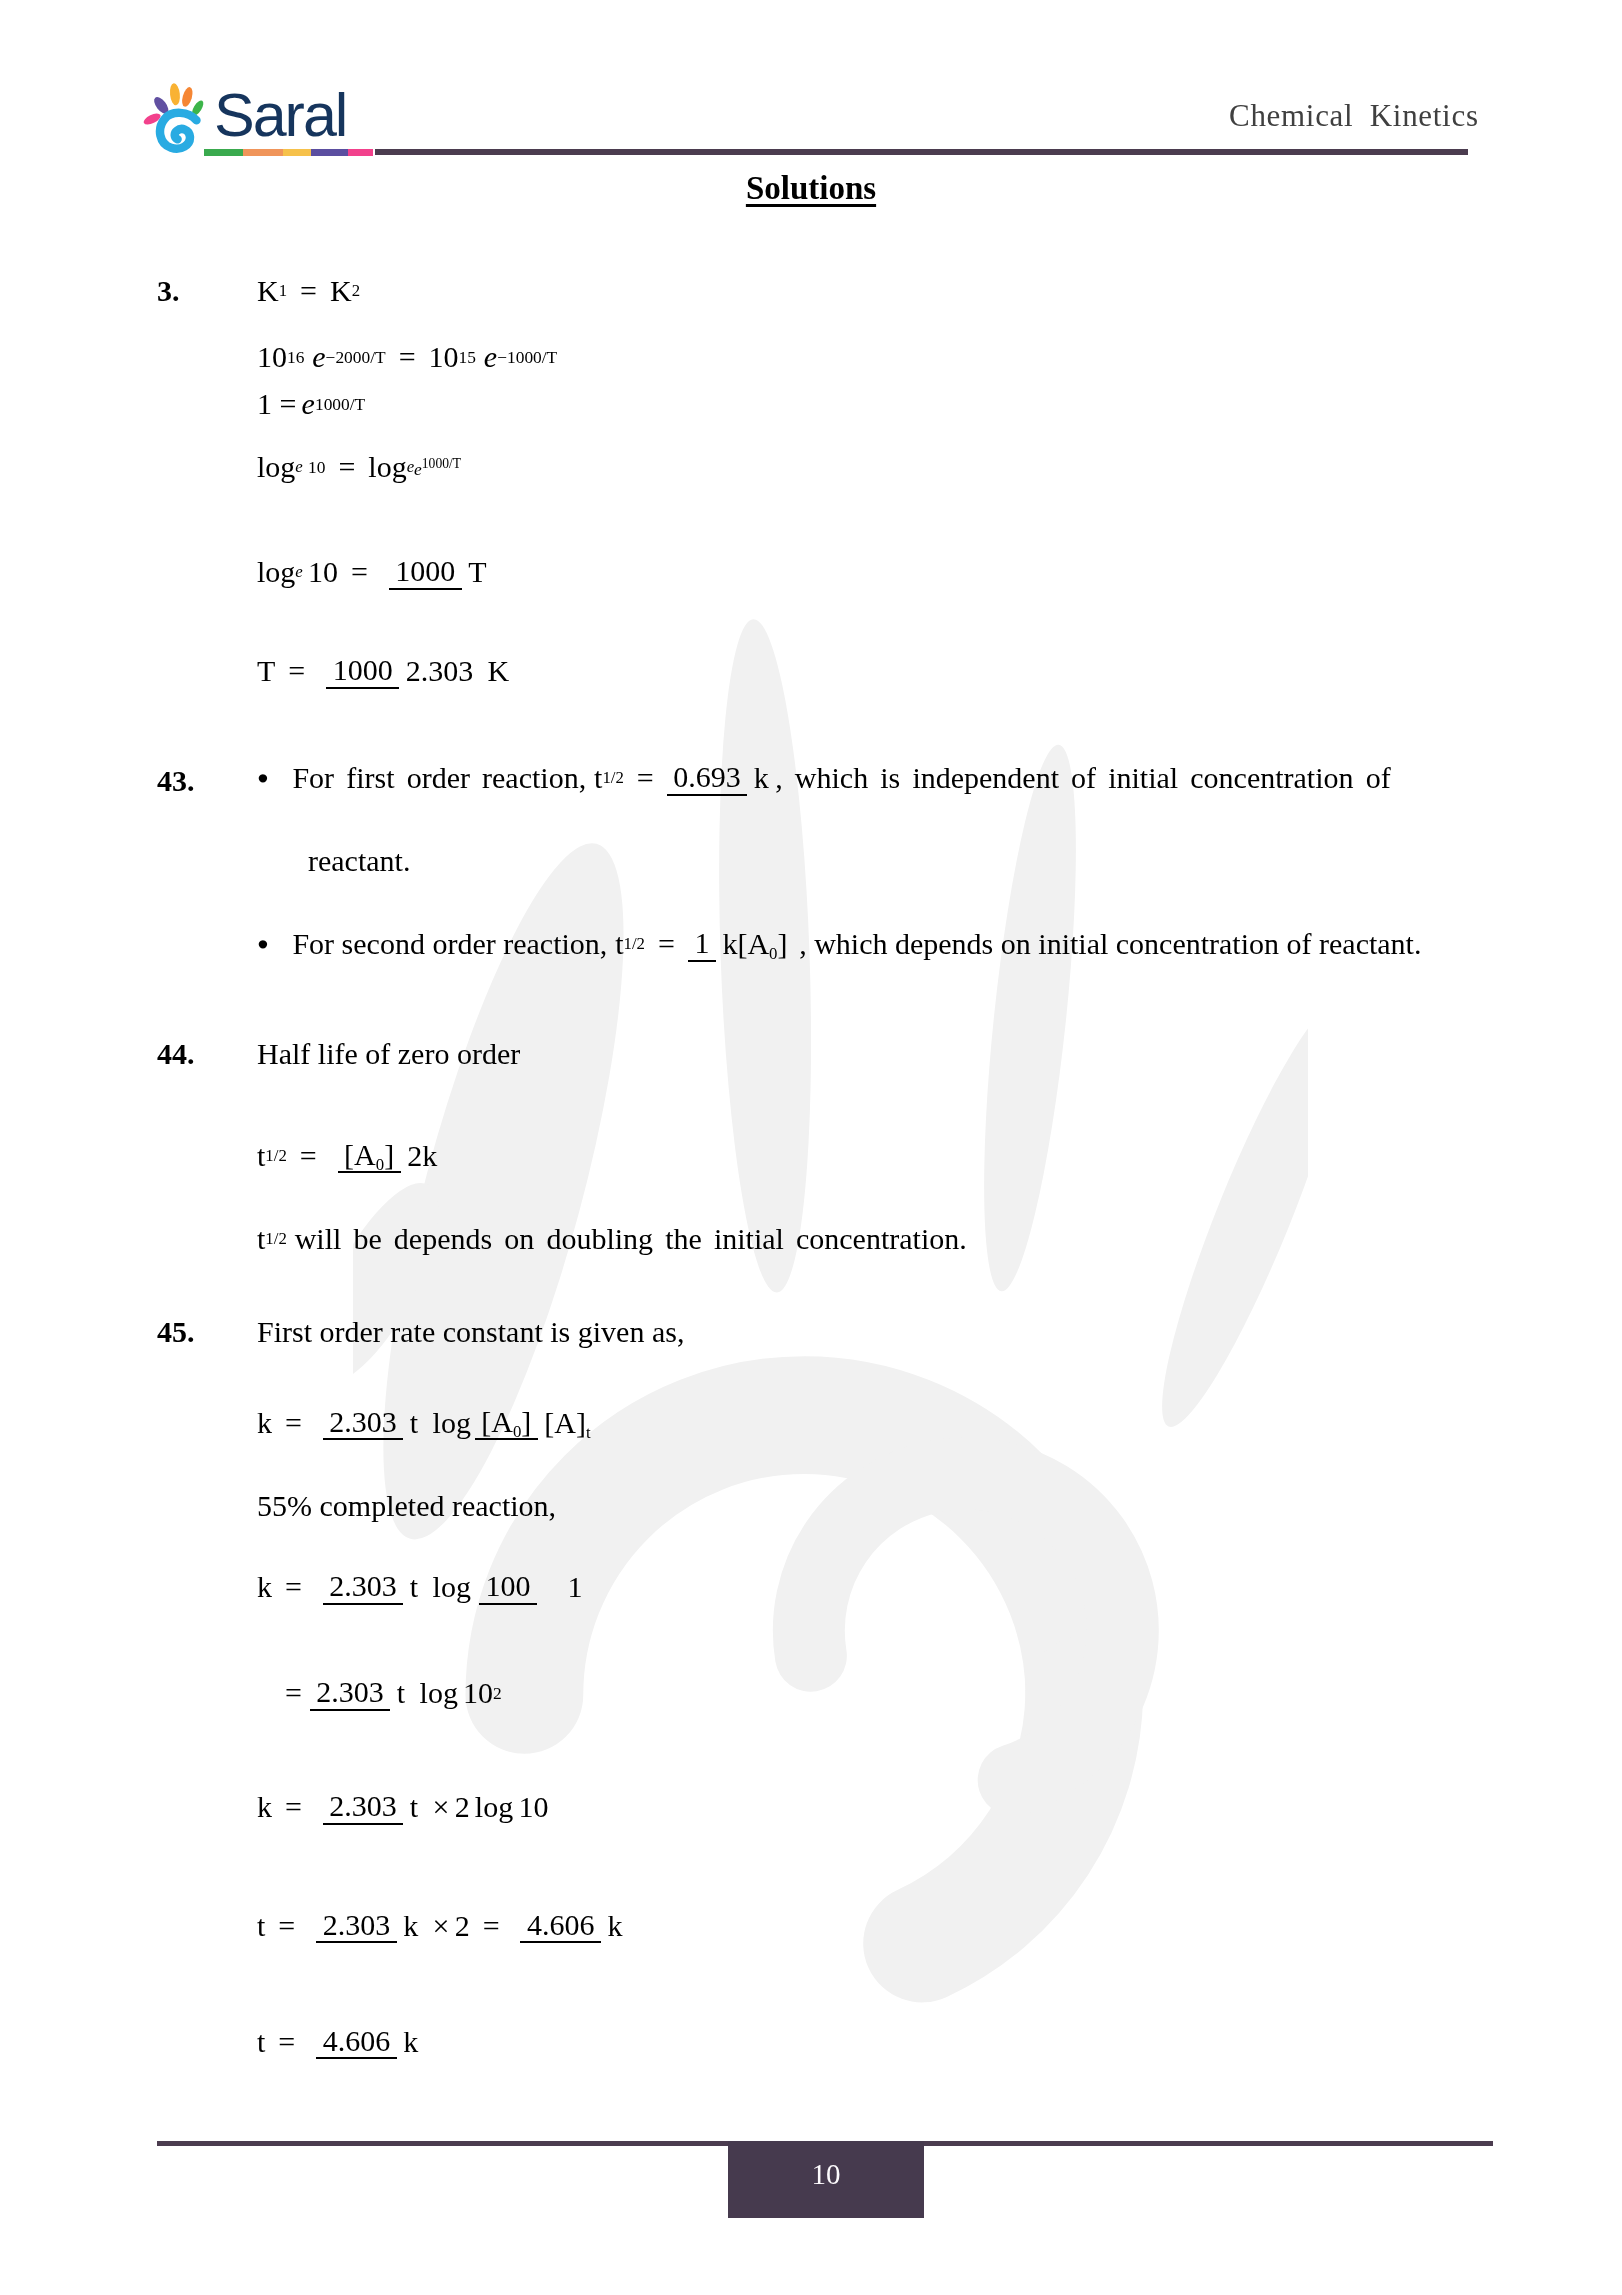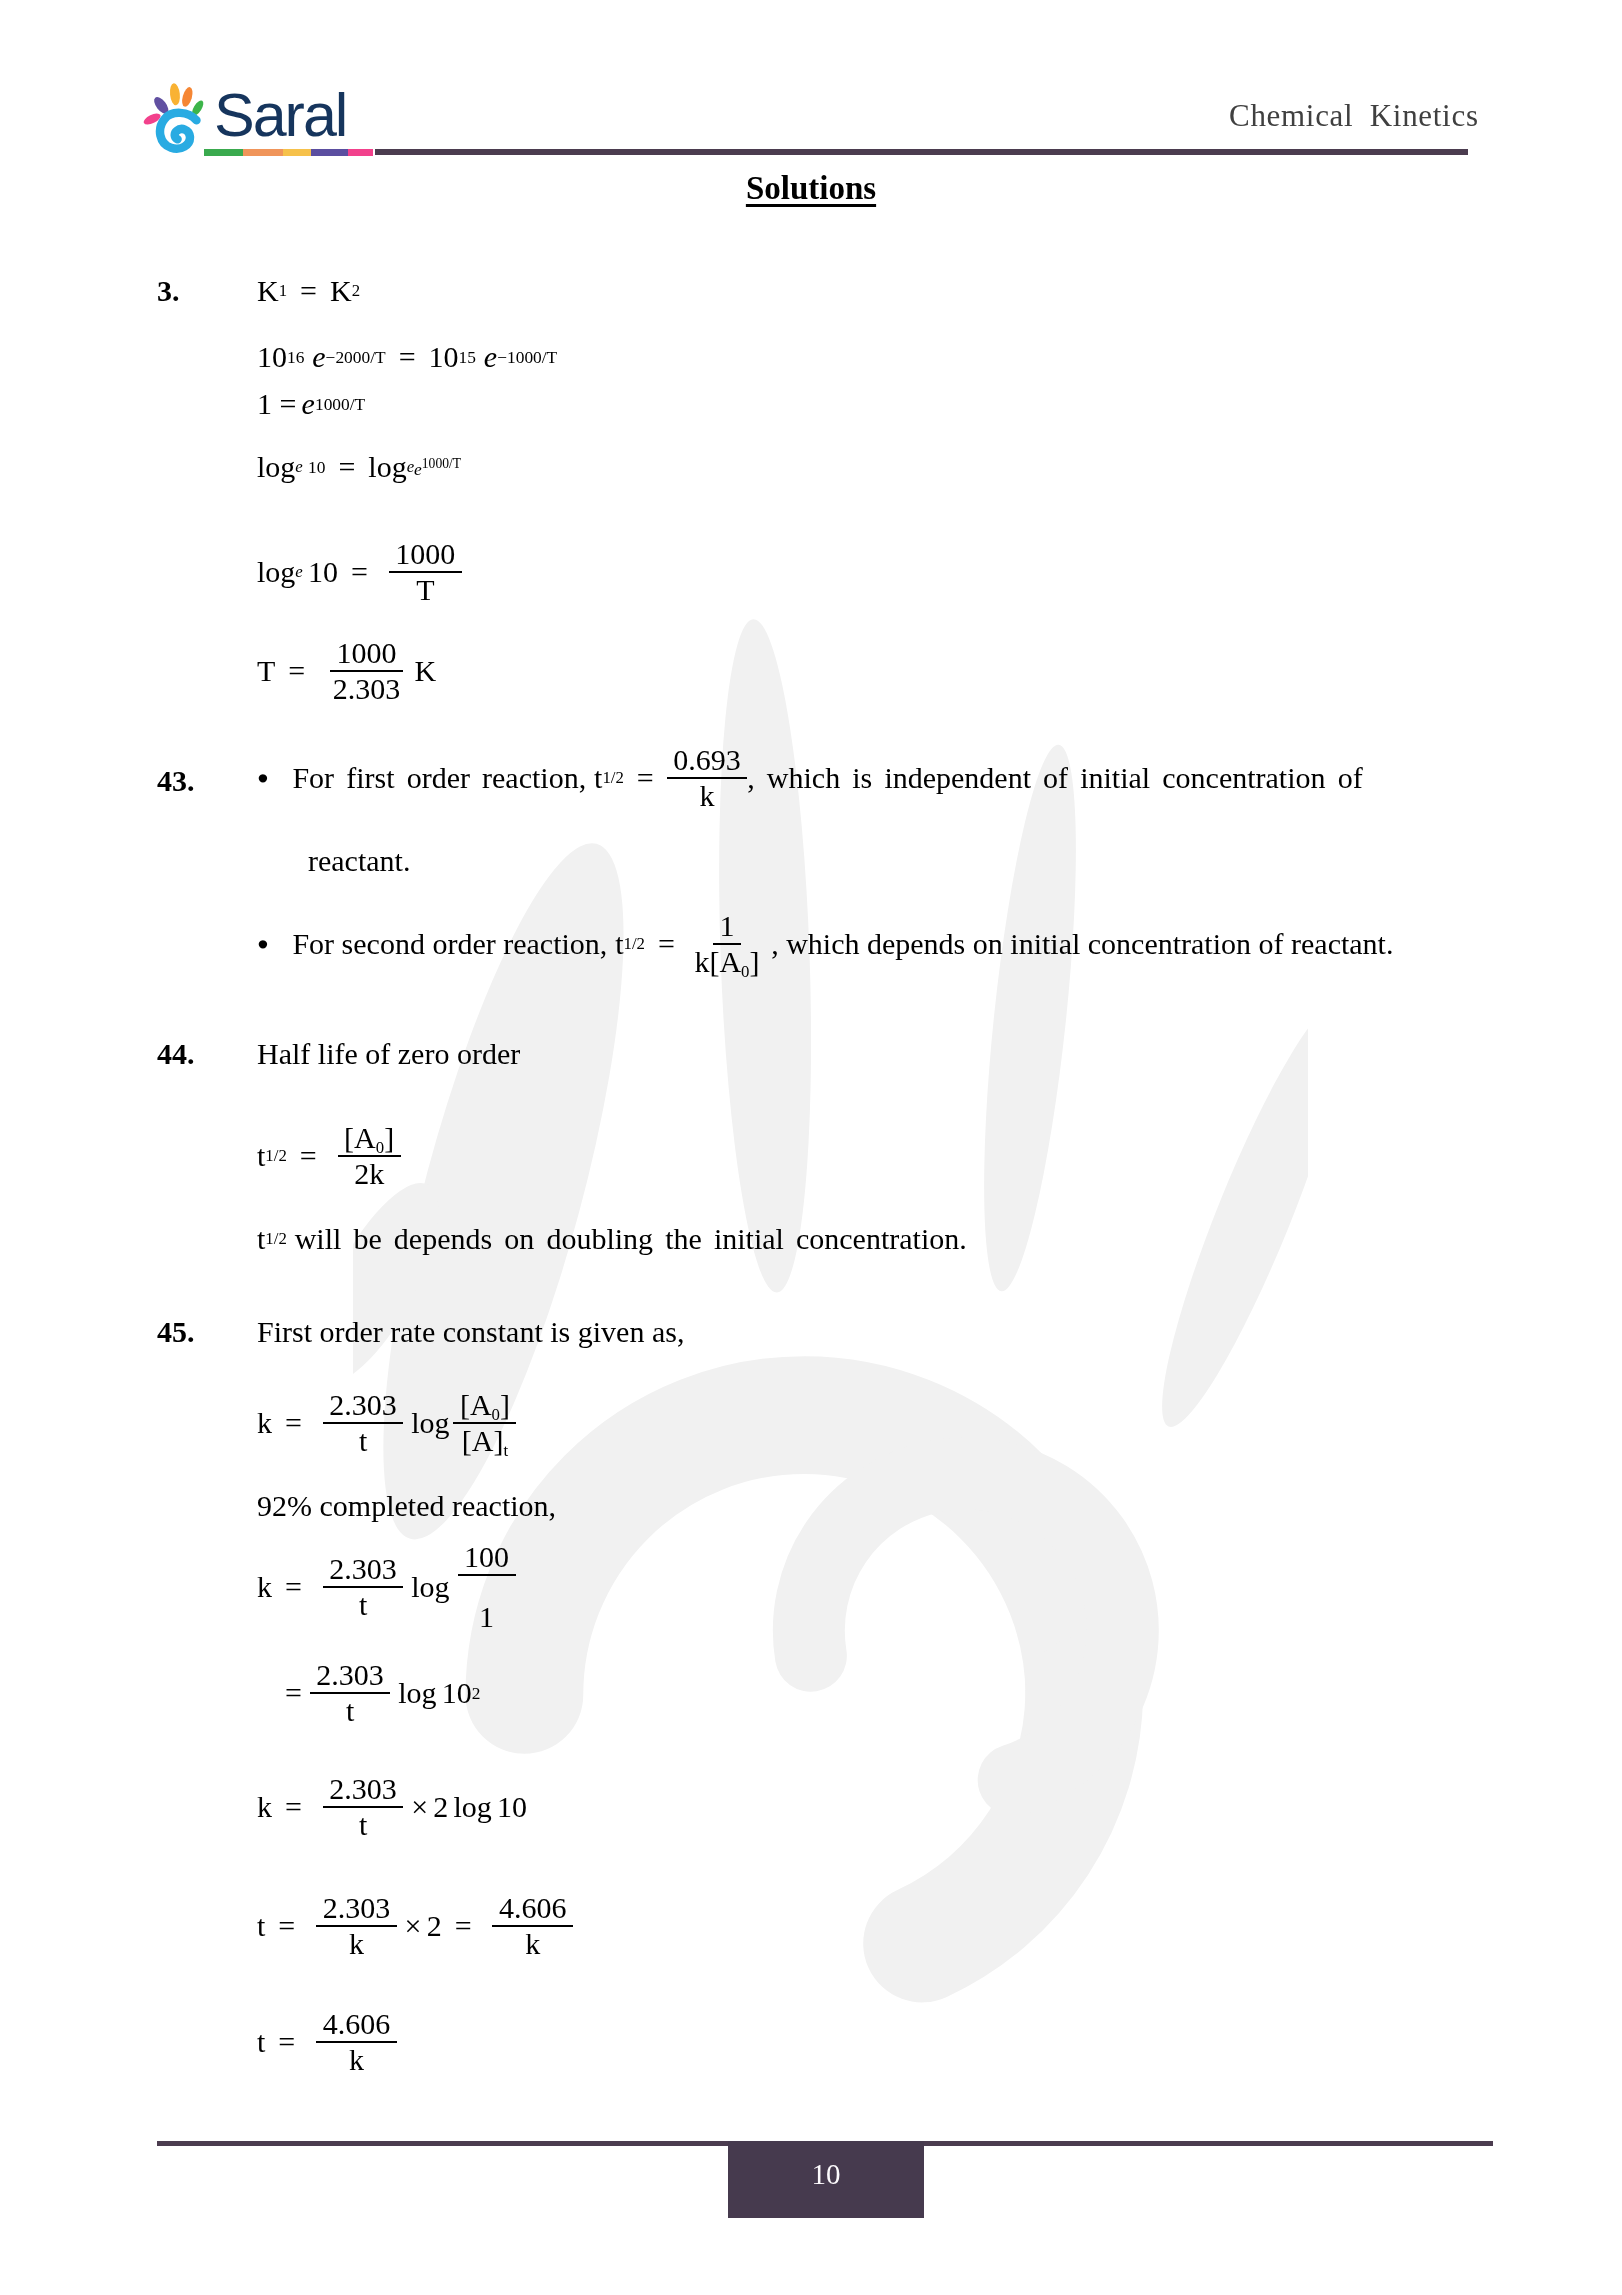--- a/index.html
+++ b/index.html
@@ -25,21 +25,21 @@
 
   
   .watermark{position:absolute;left:353px;top:550px;width:955px;height:1505px;z-index:0;}
 
   
   .content{position:relative;z-index:1;}
   .pnum{position:absolute;left:157px;font-size:30px;font-weight:700;white-space:nowrap;}
   .line{position:absolute;left:257px;font-size:30px;white-space:nowrap;}
   .eq{position:absolute;left:257px;display:flex;align-items:center;
       font-size:30px;white-space:nowrap;}
-  .frac{display:inline-flex;flex-direction:column;align-items:center;text-align:center;
+  .frac{display:inline-flex;align-items:center;text-align:center;
         line-height:1.12;margin:0 7.9px;}
   .fn{padding:0 6.5px;border-bottom:2px solid #000;display:inline-block;}
   .fd{padding:0 6.5px;display:inline-block;}
   .sp{font-size:0.58em;vertical-align:0.62em;line-height:0;}
   .sp2{font-size:0.78em;vertical-align:0.5em;line-height:0;}
   .sb{font-size:0.56em;vertical-align:-0.3em;line-height:0;}
   .sb2{font-size:0.56em;vertical-align:-0.5em;line-height:0;}
   .it{font-style:italic;}
   .gap{margin:0 13px;}
   .gap-l{margin-left:7.9px;}
@@ -213,21 +213,21 @@
           <span class="fn">2.303</span>
           <span class="fd">t</span>
         </span>
       <span>log</span>
       <span class="frac" style="margin-left:3.9px;">
           <span class="fn"><span>[A</span><span class="sb">0</span><span>]</span></span>
           <span class="fd"><span>[A]</span><span class="sb">t</span></span>
         </span>
     </div>
 
-    <div class="line" style="top:1489px;">92% completed reaction,</div>
+    <div class="line" style="top:1489px;">55% completed reaction,</div>
 
     <div class="eq" style="top:1538px;height:98px;">
       <span>k</span>
       <span class="gap">=</span>
       <span class="frac">
           <span class="fn">2.303</span>
           <span class="fd">t</span>
         </span>
       <span>log</span>
       <span class="frac" style="margin-left:8px;gap:24px;">

